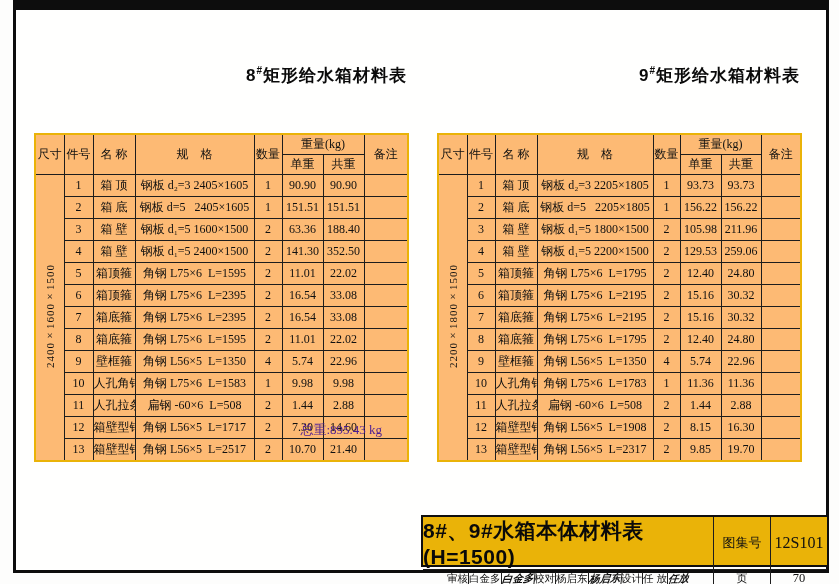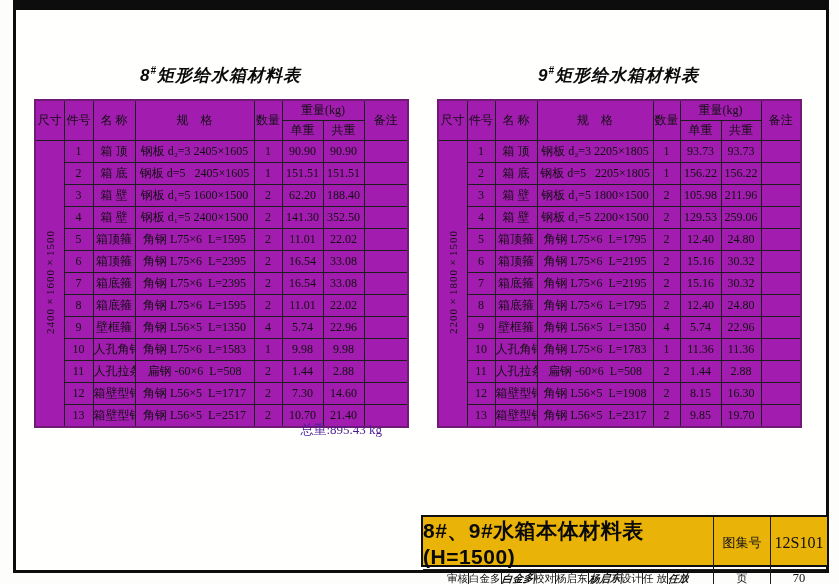--- a/index.html
+++ b/index.html
@@ -8,29 +8,29 @@
     font-family:"Liberation Sans","DejaVu Sans",sans-serif;color:#111;
     position:relative;overflow:hidden;
   }
   .page{position:absolute;left:0;top:0;width:839px;height:584px;background:#fdfdfc;}
   .frame{
     position:absolute;left:13px;top:0;width:816px;height:573px;
     box-sizing:border-box;background:#fffffe;
     border:3px solid #0d0d0d;border-top-width:10px;
   }
   .tbl-title{
-    position:absolute;text-align:center;font-size:17px;font-weight:bold;
-    letter-spacing:1px;color:#0a0a0a;font-style:italic;
+    position:absolute;text-align:right;font-size:17px;font-weight:bold;
+    letter-spacing:1px;color:#0a0a0a;
   }
   .tbl-title sup{font-size:10px;font-weight:bold;}
   .tbl-title-left{left:34px;width:373px;top:64px;}
   .tbl-title-right{left:437px;width:363px;top:64px;}
   table.mat{
     position:absolute;border-collapse:collapse;table-layout:fixed;
-    background:#a21caf;border:2px solid #701a75;
+    background:#fdba74;border:2px solid #eab308;margin-top:34px;
   }
   .mat-left{left:34px;top:99px;width:373px;}
   .mat-right{left:437px;top:99px;width:363px;}
   table.mat th,table.mat td{
     border:1px solid #1d1d1d;font-weight:normal;font-size:12px;
     padding:0;text-align:center;color:#101010;
     font-family:"Liberation Serif","DejaVu Serif",serif;
     overflow:hidden;white-space:pre;
   }
   table.mat th{height:19px;font-size:12px;}
@@ -130,21 +130,21 @@
           <td>1</td>
           <td class="c-num">151.51</td>
           <td class="c-num">151.51</td>
           <td></td>
         </tr>
         <tr>
           <td>3</td>
           <td>箱 壁</td>
           <td class="c-spec">钢板 d₁=5 1600×1500</td>
           <td>2</td>
-          <td class="c-num">62.20</td>
+          <td class="c-num">63.36</td>
           <td class="c-num">188.40</td>
           <td></td>
         </tr>
         <tr>
           <td>4</td>
           <td>箱 壁</td>
           <td class="c-spec">钢板 d₁=5 2400×1500</td>
           <td>2</td>
           <td class="c-num">141.30</td>
           <td class="c-num">352.50</td>

